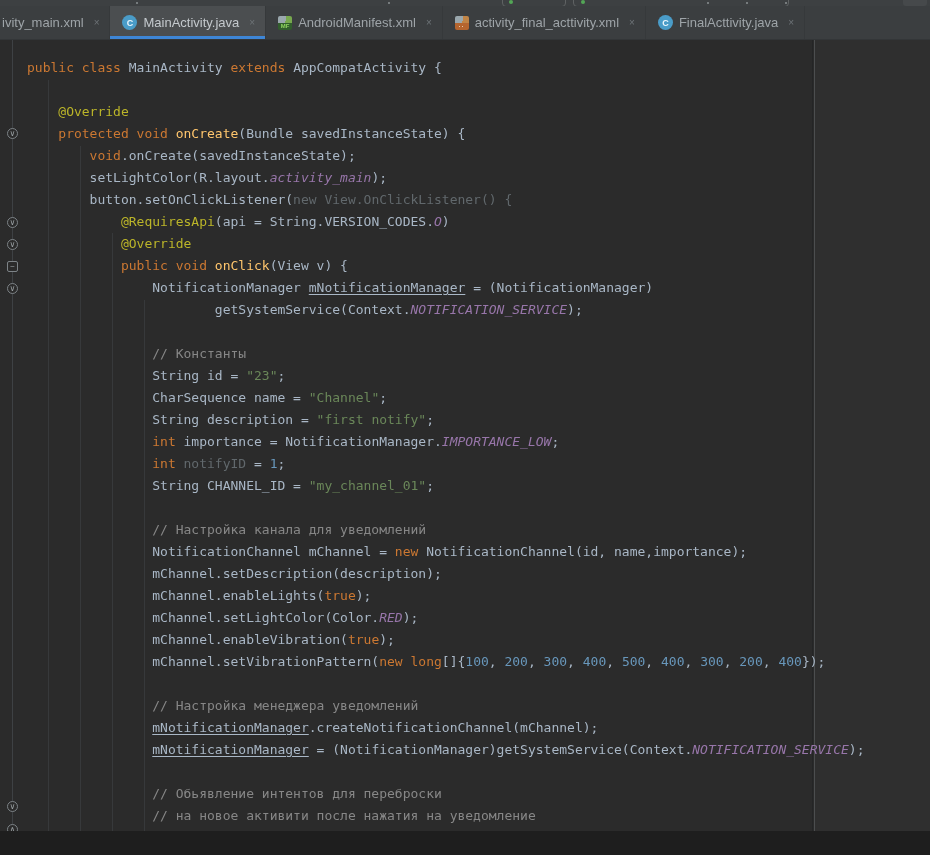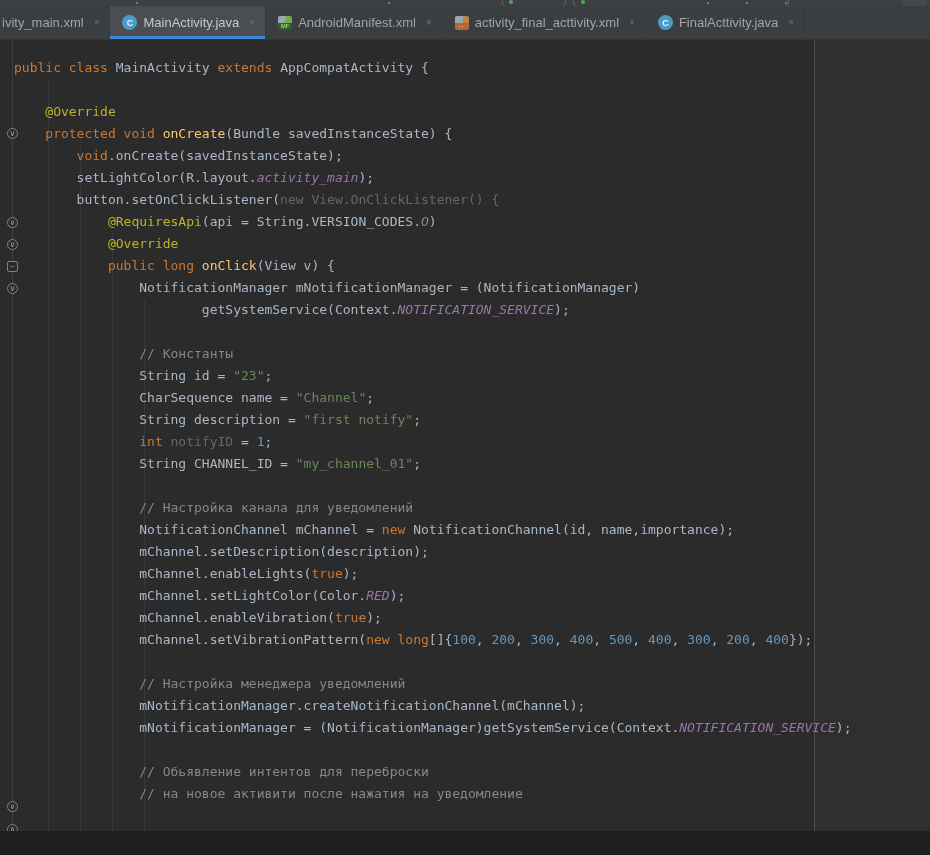--- a/index.html
+++ b/index.html
@@ -34,31 +34,31 @@
   
   .editor{position:absolute;left:0;top:40px;width:930px;height:807px;background:var(--editor-bg);overflow:hidden;}
   .vline{position:absolute;width:1px;}
   .fold-line{left:12px;top:0;bottom:0;background:#3e4144;}
   .guide{background:#37393b;}
   .margin-dark{left:812px;top:0;bottom:0;background:#242526;}
   .margin-light{left:814px;top:0;bottom:0;background:#4c4e4f;}
   .beyond-margin{position:absolute;left:815px;top:0;bottom:0;right:0;background:rgba(255,255,255,0.018);}
   .code{position:absolute;left:0;top:17px;font-family:"DejaVu Sans Mono",monospace;
         font-size:13px;line-height:22px;}
-  .line{height:22px;white-space:pre;padding-left:14px;}
+  .line{height:22px;white-space:pre;padding-left:27px;}
   .tk-k{color:var(--kw);}
   .tk-d{color:var(--fg);}
   .tk-s{color:var(--str);}
   .tk-n{color:var(--num);}
   .tk-c{color:var(--comment);}
   .tk-a{color:var(--ann);}
   .tk-m{color:var(--meth);}
   .tk-p{color:var(--const);font-style:italic;}
   .tk-g{color:var(--dim);}
-  .tk-u{color:var(--fg);text-underline-offset:2px;}
+  .tk-u{color:var(--fg);text-decoration:underline;text-underline-offset:2px;}
   .fold-marker{position:absolute;width:11px;height:11px;border:1px solid #7d8387;border-radius:50%;
                background:var(--editor-bg);color:#9aa0a3;font-size:8px;line-height:10px;text-align:center;
                box-sizing:border-box;left:7px;z-index:3;}
   .fold-marker.square{border-radius:2px;}
   
   .statusbar{position:absolute;left:0;top:847px;width:930px;height:26px;background:#3c3f41;
              border-top:1px solid #2f3133;box-sizing:border-box;}
   .sb-item{position:absolute;top:3px;display:flex;align-items:center;gap:5px;
            font-size:11px;color:#a2a8ab;white-space:nowrap;}
   .sb-item .sb-icon{font-size:9px;color:#8f969a;line-height:1;}
@@ -129,28 +129,29 @@
     <div class="code" id="code">
         <div class="line"><span class="tk-k">public class </span><span class="tk-d">MainActivity </span><span class="tk-k">extends </span><span class="tk-d">AppCompatActivity {</span></div>
         <div class="line"></div>
         <div class="line"><span class="tk-a">    @Override</span></div>
         <div class="line"><span class="tk-k">    protected void </span><span class="tk-m">onCreate</span><span class="tk-d">(Bundle savedInstanceState) {</span></div>
         <div class="line"><span class="tk-k">        void</span><span class="tk-d">.onCreate(savedInstanceState);</span></div>
         <div class="line"><span class="tk-d">        setLightColor(R.layout.</span><span class="tk-p">activity_main</span><span class="tk-d">);</span></div>
         <div class="line"><span class="tk-d">        button.setOnClickListener(</span><span class="tk-g">new View.OnClickListener() {</span></div>
         <div class="line"><span class="tk-a">            @RequiresApi</span><span class="tk-d">(api = String.VERSION_CODES.</span><span class="tk-p">O</span><span class="tk-d">)</span></div>
         <div class="line"><span class="tk-a">            @Override</span></div>
-        <div class="line"><span class="tk-k">            public long </span><span class="tk-m">onClick</span><span class="tk-d">(View v) {</span></div>
+        <div class="line"><span class="tk-k">            public void </span><span class="tk-m">onClick</span><span class="tk-d">(View v) {</span></div>
         <div class="line"><span class="tk-d">                NotificationManager </span><span class="tk-u">mNotificationManager</span><span class="tk-d"> = (NotificationManager)</span></div>
         <div class="line"><span class="tk-d">                        getSystemService(Context.</span><span class="tk-p">NOTIFICATION_SERVICE</span><span class="tk-d">);</span></div>
         <div class="line"></div>
         <div class="line"><span class="tk-c">                // Константы</span></div>
         <div class="line"><span class="tk-d">                String id = </span><span class="tk-s">"23"</span><span class="tk-d">;</span></div>
         <div class="line"><span class="tk-d">                CharSequence name = </span><span class="tk-s">"Channel"</span><span class="tk-d">;</span></div>
         <div class="line"><span class="tk-d">                String description = </span><span class="tk-s">"first notify"</span><span class="tk-d">;</span></div>
+        <div class="line"><span class="tk-k">                int </span><span class="tk-d">importance = NotificationManager.</span><span class="tk-p">IMPORTANCE_LOW</span><span class="tk-d">;</span></div>
         <div class="line"><span class="tk-k">                int </span><span class="tk-g">notifyID</span><span class="tk-d"> = </span><span class="tk-n">1</span><span class="tk-d">;</span></div>
         <div class="line"><span class="tk-d">                String CHANNEL_ID = </span><span class="tk-s">"my_channel_01"</span><span class="tk-d">;</span></div>
         <div class="line"></div>
         <div class="line"><span class="tk-c">                // Настройка канала для уведомлений</span></div>
         <div class="line"><span class="tk-d">                NotificationChannel mChannel = </span><span class="tk-k">new </span><span class="tk-d">NotificationChannel(id, name,importance);</span></div>
         <div class="line"><span class="tk-d">                mChannel.setDescription(description);</span></div>
         <div class="line"><span class="tk-d">                mChannel.enableLights(</span><span class="tk-k">true</span><span class="tk-d">);</span></div>
         <div class="line"><span class="tk-d">                mChannel.setLightColor(Color.</span><span class="tk-p">RED</span><span class="tk-d">);</span></div>
         <div class="line"><span class="tk-d">                mChannel.enableVibration(</span><span class="tk-k">true</span><span class="tk-d">);</span></div>
         <div class="line"><span class="tk-d">                mChannel.setVibrationPattern(</span><span class="tk-k">new long</span><span class="tk-d">[]{</span><span class="tk-n">100</span><span class="tk-d">, </span><span class="tk-n">200</span><span class="tk-d">, </span><span class="tk-n">300</span><span class="tk-d">, </span><span class="tk-n">400</span><span class="tk-d">, </span><span class="tk-n">500</span><span class="tk-d">, </span><span class="tk-n">400</span><span class="tk-d">, </span><span class="tk-n">300</span><span class="tk-d">, </span><span class="tk-n">200</span><span class="tk-d">, </span><span class="tk-n">400</span><span class="tk-d">});</span></div>

